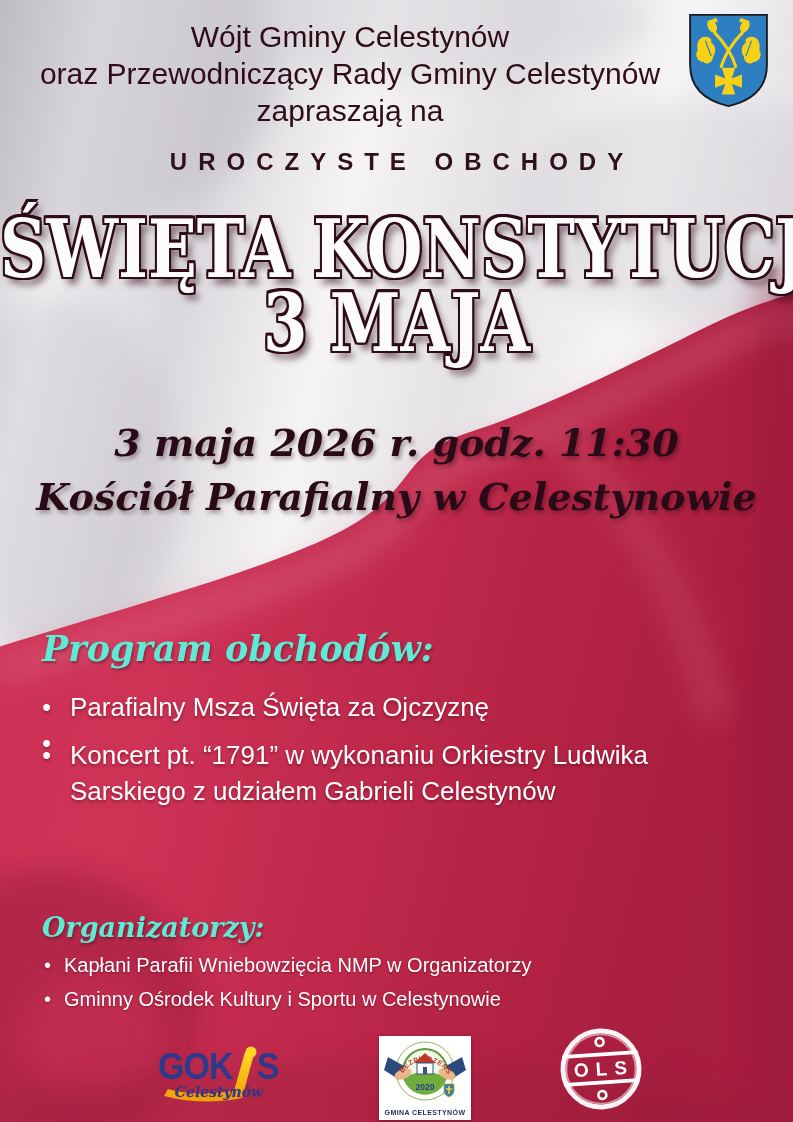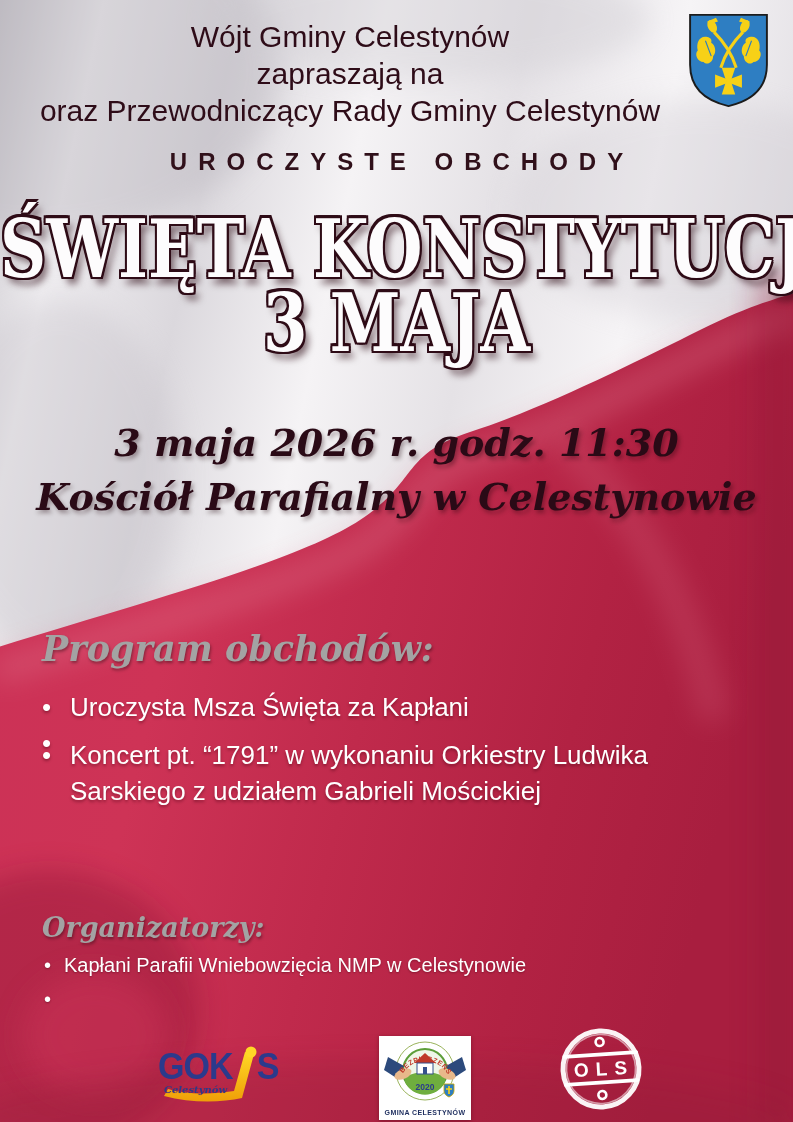--- a/index.html
+++ b/index.html
@@ -41,21 +41,21 @@
     position:absolute;top:416px;left:0;width:793px;text-align:center;
     font-family:"DejaVu Serif",serif;font-style:italic;font-weight:bold;
     font-size:38px;line-height:54px;color:#2a0a16;
     text-shadow:2px 3px 4px rgba(30,0,10,.35);
   }
 
   
   .program{position:absolute;left:42px;top:628px;width:700px;}
   .script-heading{
     font-family:"DejaVu Serif",serif;font-style:italic;font-weight:bold;
-    color:#a3a3a3;text-shadow:1px 2px 3px rgba(0,0,0,.35);
+    color:#5eead4;text-shadow:1px 2px 3px rgba(0,0,0,.35);
   }
   .program-heading{font-size:35px;}
   .program-list{margin-top:20px;color:#ffffff;font-size:26px;line-height:36px;
     text-shadow:0 2px 3px rgba(70,5,20,.45);}
   .program-item{position:relative;padding-left:28px;}
   .program-item .bullet{position:absolute;left:0;top:0;}
   .gap-before{margin-top:12px;}
 
   
   .organizers{position:absolute;left:42px;top:912px;width:700px;}
@@ -72,23 +72,23 @@
   .gokis{position:absolute;left:158px;top:1046px;width:132px;height:62px;}
   .gokis-letters{
     position:absolute;left:0;top:2px;width:132px;
     font-weight:bold;font-size:37px;line-height:37px;color:#2b3a8c;
     letter-spacing:-1px;display:flex;transform:scaleX(.92);transform-origin:left;
   }
   .gokis-letters .gok{display:inline-block;}
   .gokis-letters .s{display:inline-block;margin-left:26px;}
   .gokis-swoosh{position:absolute;left:0;top:0;width:132px;height:62px;}
   .gokis-sub{
-    position:absolute;left:6px;top:38px;width:110px;text-align:left;
+    position:absolute;left:6px;top:38px;width:110px;text-align:center;
     font-family:"DejaVu Serif",serif;font-style:italic;font-weight:bold;
-    font-size:10px;color:#2b3a8c;text-shadow:0 0 1px rgba(190,40,40,.8);
+    font-size:14px;color:#2b3a8c;text-shadow:0 0 1px rgba(190,40,40,.8);
   }
 
   .gmina-card{
     position:absolute;left:379px;top:1036px;width:92px;height:84px;
     background:#ffffff;box-shadow:0 1px 4px rgba(60,0,15,.4);
   }
   .gmina-emblem{position:absolute;left:3px;top:1px;width:86px;height:70px;}
   .gmina-caption{
     position:absolute;left:0;bottom:4px;width:92px;text-align:center;
     font-size:7px;font-weight:bold;letter-spacing:.4px;color:#1d2d5e;
@@ -157,63 +157,64 @@
       <polygon points="37,58 51,58 46.5,72 41.5,72"></polygon>
       <polygon points="41.5,72 46.5,72 51,86 37,86"></polygon>
       <polygon points="30,65 30,79 41.5,74.5 41.5,69.5"></polygon>
       <polygon points="58,65 58,79 46.5,74.5 46.5,69.5"></polygon>
     </g>
     <path d="M20,30 L26,46 M68,30 L62,46" stroke="#2e7ec2" stroke-width="1.2"></path>
   </svg>
 
   <div class="invitation">
     <div>Wójt Gminy Celestynów</div>
+    <div>oraz Przewodniczący Rady Gminy Celestynów</div>
     <div>zapraszają na</div>
-    <div>oraz Przewodniczący Rady Gminy Celestynów</div>
   </div>
 
   <div class="event-type">UROCZYSTE OBCHODY</div>
 
   <div class="main-title">
     <span class="tline">ŚWIĘTA KONSTYTUCJI</span>
     <span class="tline">3 MAJA</span>
   </div>
 
   <div class="when-where">
     <div>3 maja 2026 r. godz. 11:30</div>
     <div>Kościół Parafialny w Celestynowie</div>
   </div>
 
   <div class="program">
     <div class="script-heading program-heading">Program obchodów:</div>
     <div class="program-list">
       <div class="program-item">
         <span class="bullet">•</span>
-        <div>Uroczysta Msza Święta za Kapłani</div>
+        <div>Parafialny Msza Święta za Ojczyznę</div>
       </div>
       <div class="program-item">
         <span class="bullet">•</span>
       </div>
       <div class="program-item gap-before">
         <span class="bullet">•</span>
         <div>Koncert pt. “1791” w wykonaniu Orkiestry Ludwika</div>
-        <div>Sarskiego z udziałem Gabrieli Mościckiej</div>
+        <div>Sarskiego z udziałem Gabrieli Celestynów</div>
       </div>
     </div>
   </div>
 
   <div class="organizers">
     <div class="script-heading organizers-heading">Organizatorzy:</div>
     <div class="organizers-list">
       <div class="organizer-item">
         <span class="bullet">•</span>
-        <span>Kapłani Parafii Wniebowzięcia NMP w Celestynowie</span>
+        <span>Kapłani Parafii Wniebowzięcia NMP w Organizatorzy</span>
       </div>
       <div class="organizer-item">
         <span class="bullet">•</span>
+        <span>Gminny Ośrodek Kultury i Sportu w Celestynowie</span>
       </div>
     </div>
   </div>
 
   <div class="gokis">
     <svg class="gokis-swoosh" viewBox="0 0 132 62">
       <defs>
         <linearGradient id="gold" x1="0" y1="0" x2="0" y2="1">
           <stop offset="0" stop-color="#ffd826"></stop>
           <stop offset="1" stop-color="#ef9f08"></stop>

